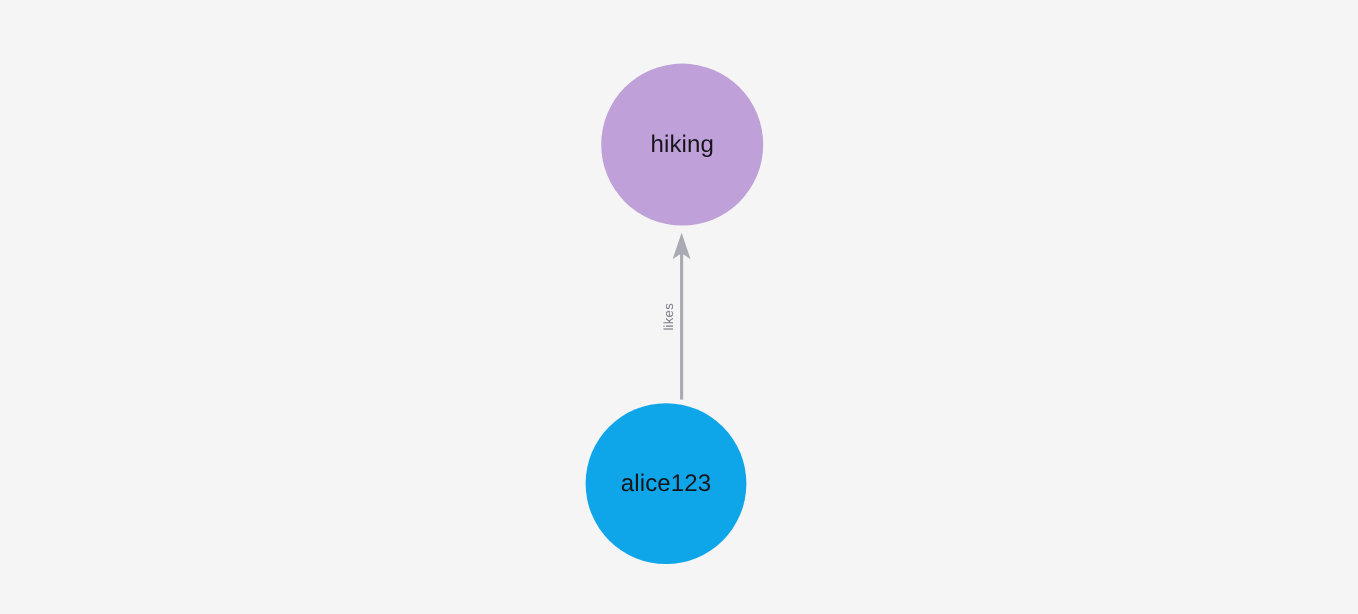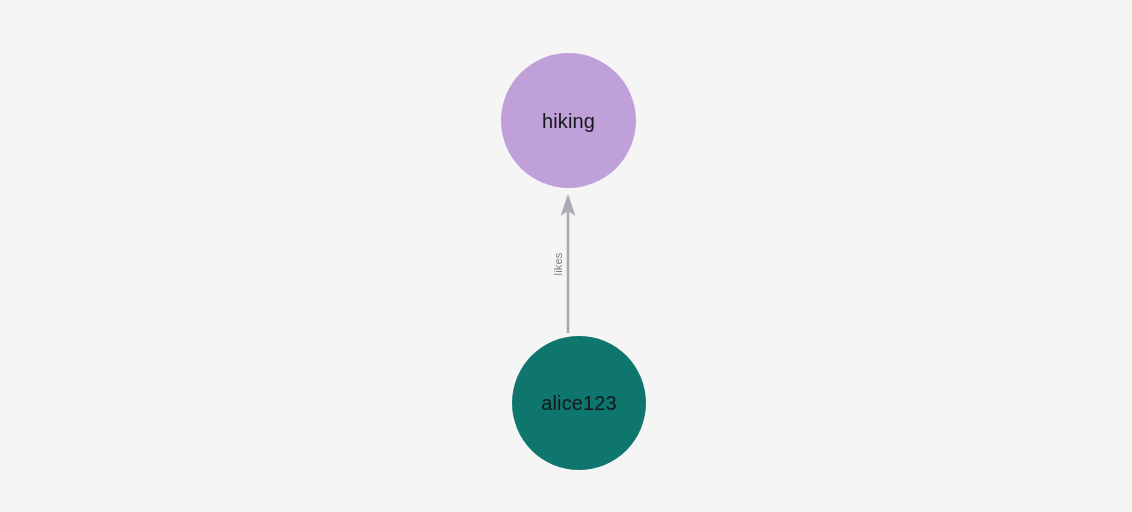--- a/index.html
+++ b/index.html
@@ -43,25 +43,25 @@
   }
 
   #node-hiking {
     left: 501px;
     top: 53px;
     width: 135px;
     height: 135px;
     background: #c0a0d8;
   }
   #node-alice123 {
-    left: 512px;
+    left: 488px;
     top: 336px;
     width: 134px;
     height: 134px;
-    background: #0f766e;
+    background: #0ea5e9;
   }
 
   
   .edge-svg {
     position: absolute;
     left: 0;
     top: 0;
     width: 1132px;
     height: 512px;
     pointer-events: none;

